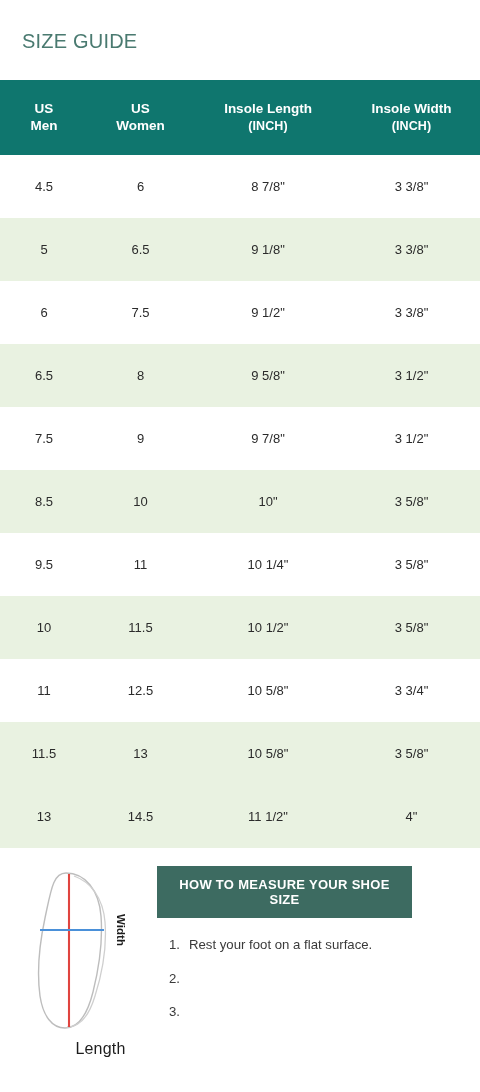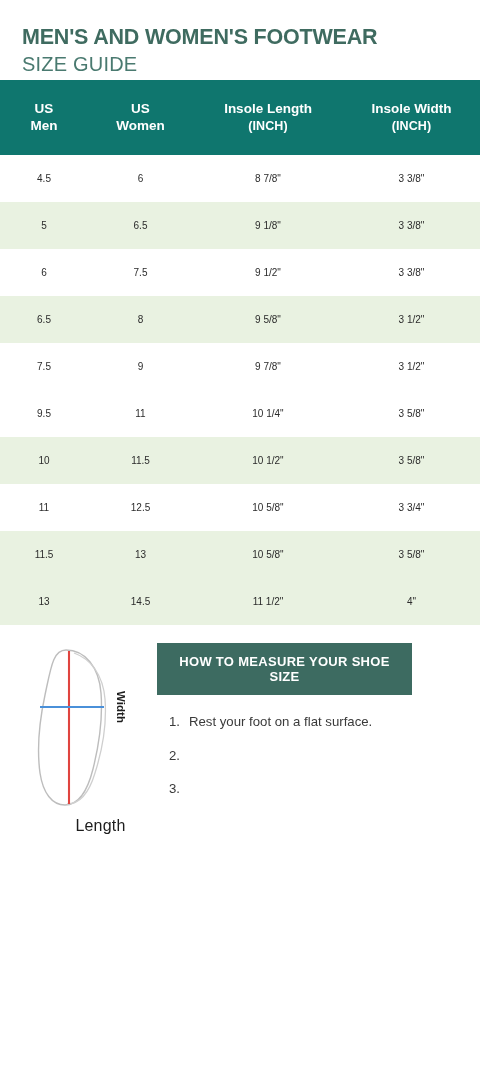--- a/index.html
+++ b/index.html
@@ -55,26 +55,26 @@
     text-align: center;
     vertical-align: middle;
     height: 75px;
     box-sizing: border-box;
   }
   .unit {
     font-size: 12.5px;
     letter-spacing: 0.1px;
   }
   .size-table tbody td {
-    font-size: 10px;
+    font-size: 13px;
     font-weight: 400;
     color: #2b2b2b;
     text-align: center;
     height: 47px;
-    padding: 0;
+    padding: 8px;
     vertical-align: middle;
   }
   .size-table tbody tr.alt td {
     background: #e9f2e1;
   }
   .size-table tbody tr.plain td {
     background: #ffffff;
   }
   .col-a { width: 88px; }
   .col-b { width: 105px; }
@@ -142,21 +142,20 @@
     padding-left: 12px;
   }
   .step-text {
     flex: 1 1 auto;
   }
 </style>
 </head>
 <body>
 
 <div class="title-block">
-  <div class="title-main">MEN'S AND WOMEN'S FOOTWEAR</div>
   <div class="title-sub">SIZE GUIDE</div>
 </div>
 
 <table class="size-table">
   <colgroup>
     <col class="col-a">
       <col class="col-b">
       <col class="col-c">
       <col class="col-d">
   </colgroup>
@@ -203,20 +202,26 @@
         <td>6.5</td>
         <td>8</td>
         <td>9 5/8"</td>
         <td>3 1/2"</td>
       </tr>
       <tr class="plain">
         <td>7.5</td>
         <td>9</td>
         <td>9 7/8"</td>
         <td>3 1/2"</td>
+      </tr>
+      <tr class="alt">
+        <td>8.5</td>
+        <td>10</td>
+        <td>10"</td>
+        <td>3 5/8"</td>
       </tr>
       <tr class="plain">
         <td>9.5</td>
         <td>11</td>
         <td>10 1/4"</td>
         <td>3 5/8"</td>
       </tr>
       <tr class="alt">
         <td>10</td>
         <td>11.5</td>

